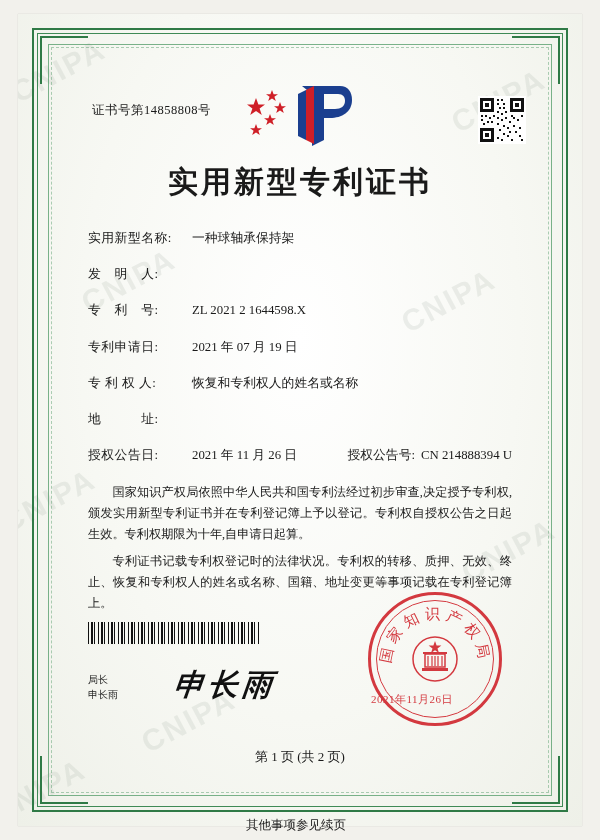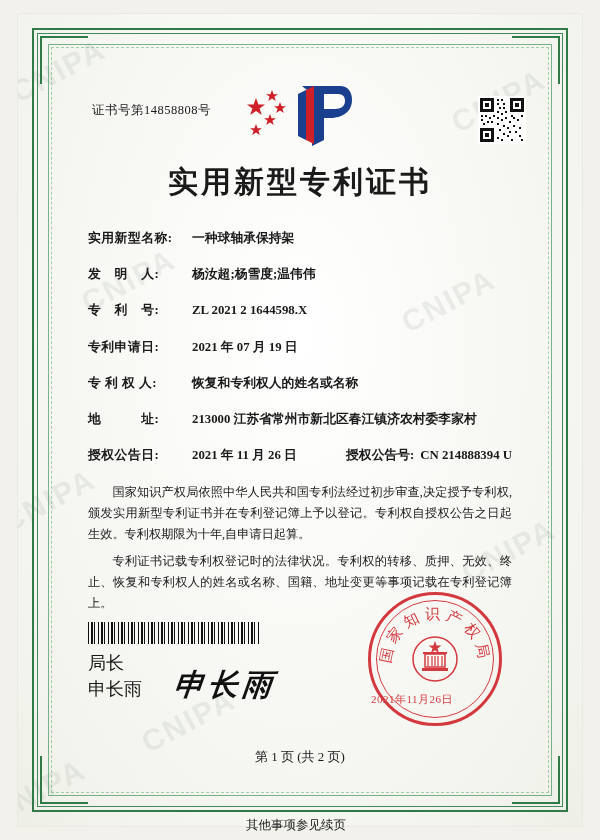--- a/index.html
+++ b/index.html
@@ -113,21 +113,20 @@
   .fields {
     margin: 0 24px;
     font-size: 12.8px;
     line-height: 1.5;
   }
   .field-row {
     display: flex;
     align-items: center;
     margin-bottom: 17px;
     white-space: nowrap;
-    font-weight: bold;
   }
   .f-label {
     width: 104px;
     flex: 0 0 104px;
     letter-spacing: .5px;
   }
   .f-value {
     flex: 1 1 auto;
   }
   .f-label2 {
@@ -164,21 +163,21 @@
       transparent 5px, transparent 6px,
       #111 6px, #111 7px,
       transparent 7px, transparent 10px
     );
   }
 
   .signature-block {
     position: absolute;
     left: 24px;
     bottom: 78px;
-    font-size: 18px;
+    font-size: 10px;
     line-height: 1.45;
     margin-top: 24px;
   }
   .sig-script {
     position: absolute;
     left: 110px;
     bottom: 74px;
     font-family: "DejaVu Serif", serif;
     font-style: italic;
     font-weight: bold;
@@ -352,41 +351,39 @@
 
     <div class="fields">
 
       <div class="field-row">
         <div class="f-label">实用新型名称:</div>
         <div class="f-value">一种球轴承保持架</div>
       </div>
 
       <div class="field-row">
         <div class="f-label">发　明　人:</div>
-        <div class="f-value">杨汝超;杨雪度;温伟伟</div>
       </div>
 
       <div class="field-row">
         <div class="f-label">专　利　号:</div>
         <div class="f-value">ZL 2021 2 1644598.X</div>
       </div>
 
       <div class="field-row">
         <div class="f-label">专利申请日:</div>
         <div class="f-value">2021 年 07 月 19 日</div>
       </div>
 
       <div class="field-row">
         <div class="f-label">专 利 权 人:</div>
         <div class="f-value">恢复和专利权人的姓名或名称</div>
       </div>
 
       <div class="field-row">
         <div class="f-label">地　　　址:</div>
-        <div class="f-value">213000 江苏省常州市新北区春江镇济农村委李家村</div>
       </div>
 
       <div class="field-row">
         <div class="f-label">授权公告日:</div>
         <div class="f-value">2021 年 11 月 26 日</div>
         <div class="f-label2">授权公告号:</div>
         <div class="f-value2">CN 214888394 U</div>
       </div>
 
     </div>

